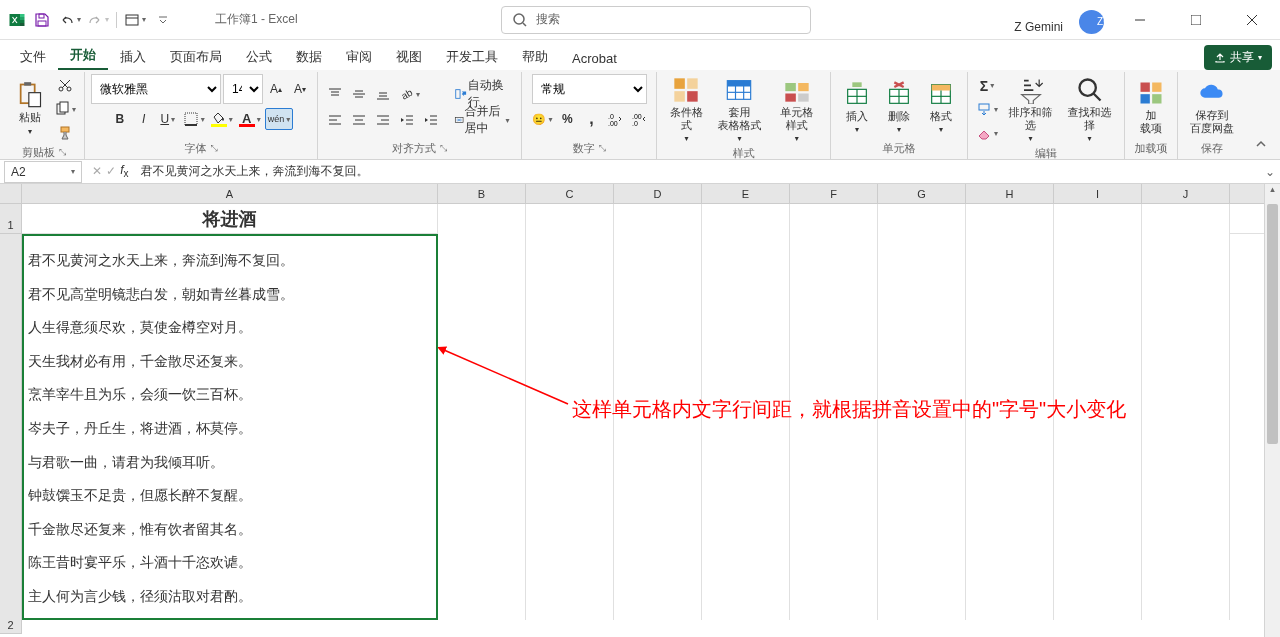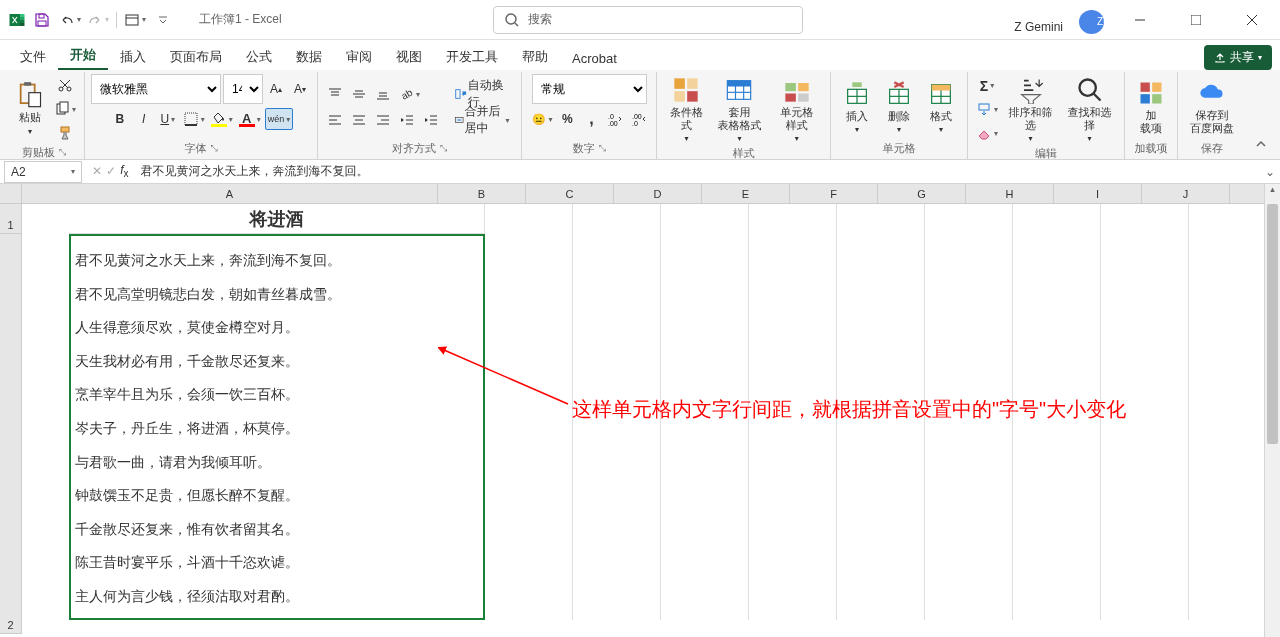--- a/index.html
+++ b/index.html
@@ -4,21 +4,21 @@
   <style>
     * { margin: 0; padding: 0; box-sizing: border-box; font-family: "Microsoft YaHei", sans-serif; }
     body { background: #fff; font-size: 12px; color: #333; overflow: hidden; width: 1280px; height: 637px; }
     
     
     .titlebar { height: 40px; background: #fff; display: flex; align-items: center; padding: 0 8px; border-bottom: 1px solid #e1e1e1; }
     .tb-left { display: flex; align-items: center; gap: 4px; }
     .tb-icon { width: 18px; height: 18px; }
     .qat-btn { width: 24px; height: 24px; display: flex; align-items: center; justify-content: center; cursor: pointer; border-radius: 2px; }
     .qat-sep { width: 1px; height: 16px; background: #ccc; margin: 0 2px; }
-    .doc-title { margin-left: 20px; font-size: 12px; color: #666; }
+    .doc-title { margin-left: 36px; font-size: 12px; color: #666; }
     .tb-center { flex: 1; display: flex; justify-content: center; }
     .search-box { width: 310px; height: 28px; border: 1px solid #ccc; border-radius: 4px; display: flex; align-items: center; padding: 0 10px; gap: 8px; color: #666; }
     .tb-right { display: flex; align-items: flex-end; gap: 16px; }
     .user-name { font-size: 12px; color: #333; }
     .avatar { width: 24px; height: 24px; border-radius: 50%; background: #4a86e8; color: #fff; display: flex; align-items: center; justify-content: center; font-size: 10px; padding-left: 25px; }
     .win-btn { width: 40px; height: 28px; display: flex; align-items: center; justify-content: center; cursor: pointer; }
     
     
     .tabbar { height: 30px; display: flex; align-items: flex-end; padding: 0 8px; background: #fff; }
     .tab { padding: 4px 12px; font-size: 13px; cursor: pointer; }
@@ -48,21 +48,21 @@
     
     
     .grid-area { display: flex; height: calc(637px - 40px - 30px - 90px - 24px); position: relative; }
     .grid-main { flex: 1; overflow: hidden; position: relative; }
     .col-headers { display: flex; height: 20px; background: #e6e6e6; border-bottom: 1px solid #ccc; }
     .corner { width: 22px; height: 20px; background: #e6e6e6; border-right: 1px solid #ccc; border-bottom: 1px solid #ccc; flex-shrink: 0; }
     .col-h { border-right: 1px solid #ccc; display: flex; align-items: center; justify-content: center; font-size: 11px; color: #333; background: #e6e6e6; flex-shrink: 0; }
     .grid-body { display: flex; height: calc(100% - 20px); }
     .row-headers { width: 22px; flex-shrink: 0; }
     .row-h { border-right: 1px solid #ccc; border-bottom: 1px solid #ccc; display: flex; align-items: flex-end; justify-content: center; font-size: 11px; background: #e6e6e6; padding-bottom: 2px; }
-    .cells { flex: 1; position: relative; padding-left: 47px; }
+    .cells { flex: 1; position: relative; }
     .cell-row { display: flex; border-bottom: 1px solid #e0e0e0; }
     .cell { border-right: 1px solid #e0e0e0; flex-shrink: 0; }
     .cell-a1 { width: 416px; height: 30px; text-align: center; font-weight: bold; font-size: 18px; display: flex; align-items: center; justify-content: center; }
     .cell-a2 { width: 416px; padding: 8px 4px 4px; font-size: 14px; line-height: 2.4; border: 2px solid #1a7f37; background: #fff; }
     .cell-empty { background: #fff; }
     .vscroll { width: 16px; background: #f0f0f0; border-left: 1px solid #d4d4d4; position: relative; }
     .vscroll-up { position: absolute; top: 0; width: 100%; height: 16px; text-align: center; font-size: 9px; color: #666; cursor: pointer; }
     .vscroll-thumb { position: absolute; top: 20px; left: 2px; right: 2px; height: 240px; background: #c1c1c1; border-radius: 2px; }
     
     .annotation { position: absolute; left: 550px; top: 192px; font-size: 20px; color: #ff0000; white-space: nowrap; }

